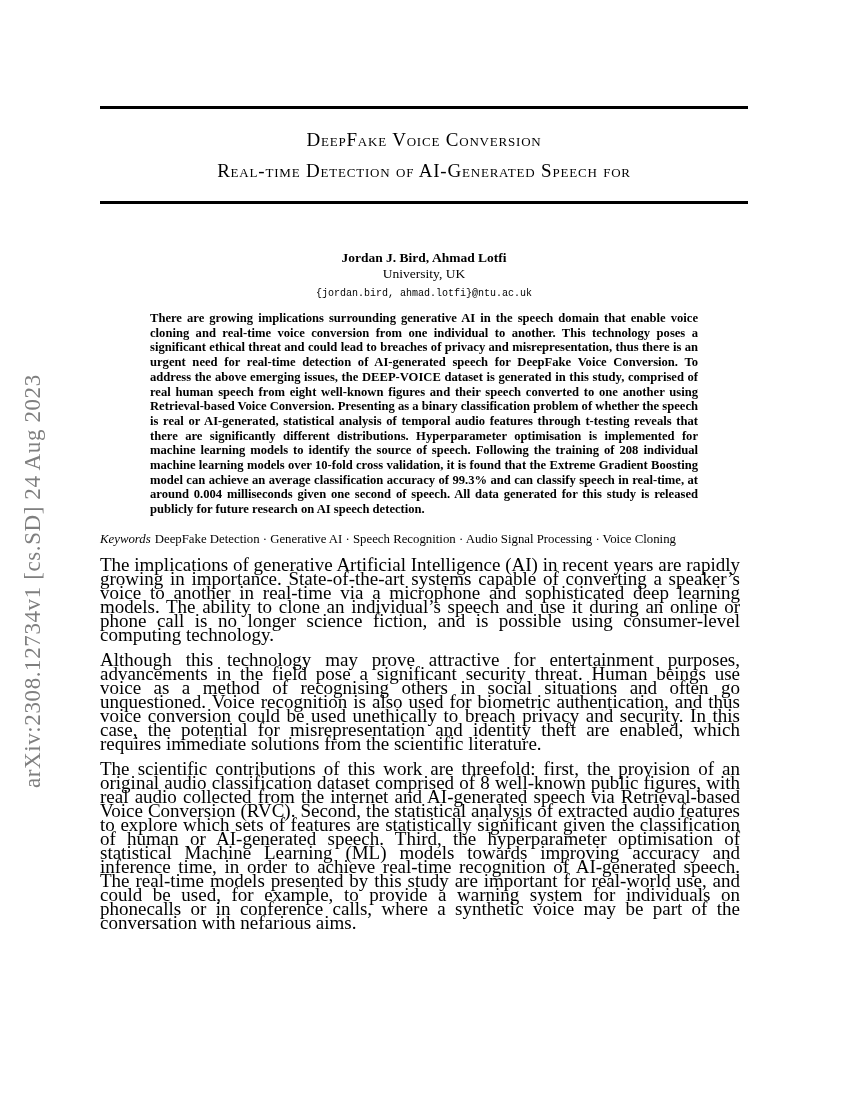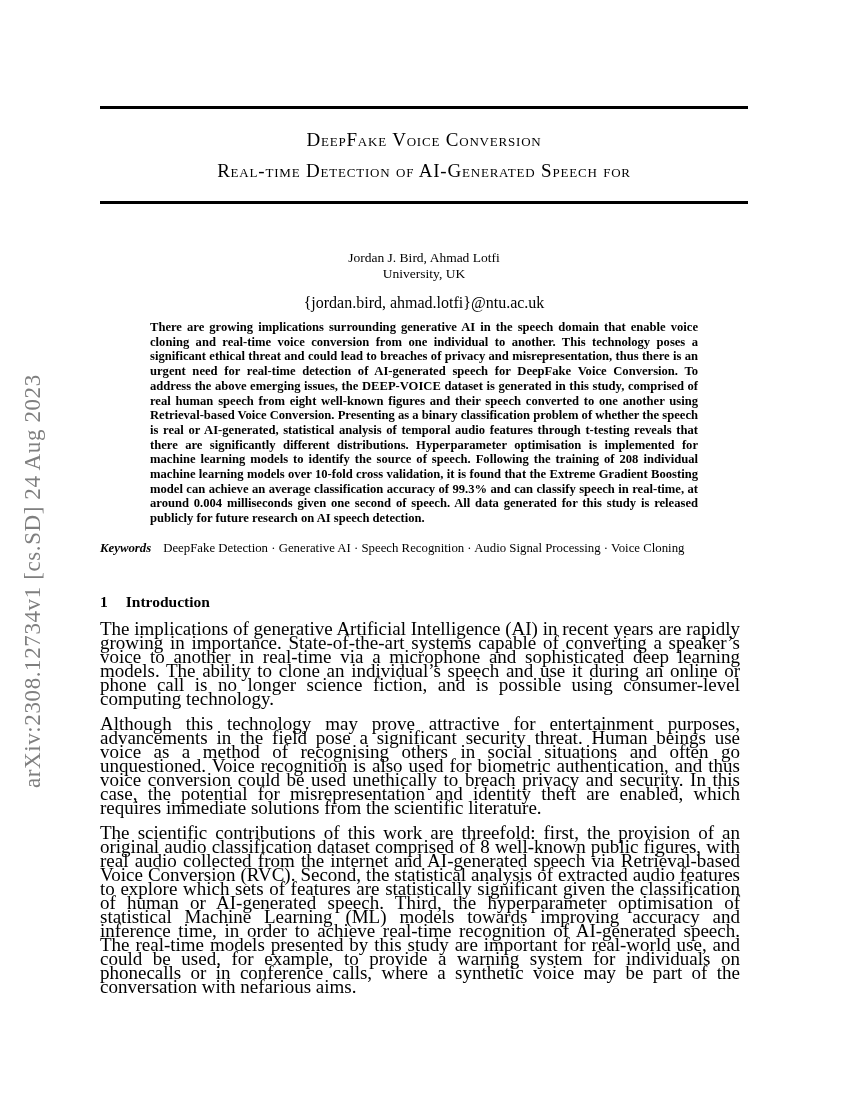--- a/index.html
+++ b/index.html
@@ -41,25 +41,25 @@
     line-height: 31px;
     letter-spacing: 0.8px;
   }
   .title-line { display: block; }
   .author-block {
     margin-top: 46px;
     text-align: center;
     font-size: 13.5px;
     line-height: 16px;
   }
-  .author-names { font-weight: normal; }
+  .author-names { font-weight: bold; }
   .author-emails {
-    font-family: Liberation Serif, serif;
-    font-size: 16px;
-    margin-top: 13px;
+    font-family: Liberation Mono, monospace;
+    font-size: 10px;
+    margin-top: 4px;
   }
   .abstract-heading {
     margin-top: 58px;
     text-align: center;
     font-variant: small-caps;
     font-weight: bold;
     font-size: 14px;
     letter-spacing: 1.2px;
   }
   .abstract-text {
@@ -68,23 +68,23 @@
     font-size: 12.6px;
     line-height: 14.7px;
     font-weight: bold;
   }
   .keywords {
     margin: 15px 0 0 0;
     font-size: 12.8px;
     line-height: 15px;
   }
   .kw-label {
-    font-weight: bold;
+    font-weight: normal;
     font-style: italic;
-    margin-right: 12px;
+    margin-right: 4px;
   }
   .section-heading {
     margin: 37px 0 0 0;
     font-size: 15.5px;
     font-weight: bold;
   }
   .sec-num { margin-right: 18px; }
   .body-par {
     margin: 11px 8px 0 0;
     text-align: justify;
@@ -116,22 +116,19 @@
       <div class="author-emails">{jordan.bird, ahmad.lotfi}@ntu.ac.uk</div>
     </div>
 
 
     <p class="abstract-text">There are growing implications surrounding generative AI in the speech domain that enable voice cloning and real-time voice conversion from one individual to another. This technology poses a significant ethical threat and could lead to breaches of privacy and misrepresentation, thus there is an urgent need for real-time detection of AI-generated speech for DeepFake Voice Conversion. To address the above emerging issues, the DEEP-VOICE dataset is generated in this study, comprised of real human speech from eight well-known figures and their speech converted to one another using Retrieval-based Voice Conversion. Presenting as a binary classification problem of whether the speech is real or AI-generated, statistical analysis of temporal audio features through t-testing reveals that there are significantly different distributions. Hyperparameter optimisation is implemented for machine learning models to identify the source of speech. Following the training of 208 individual machine learning models over 10-fold cross validation, it is found that the Extreme Gradient Boosting model can achieve an average classification accuracy of 99.3% and can classify speech in real-time, at around 0.004 milliseconds given one second of speech. All data generated for this study is released publicly for future research on AI speech detection.</p>
 
     <p class="keywords">
       <span class="kw-label">Keywords</span><span class="kw-text">DeepFake Detection · Generative AI · Speech Recognition · Audio Signal Processing · Voice Cloning</span>
     </p>
 
-    <h2 class="section-heading">
-      <span class="sec-num">1</span><span class="sec-title">Introduction</span>
-    </h2>
 
     <p class="body-par">The implications of generative Artificial Intelligence (AI) in recent years are rapidly growing in importance. State-of-the-art systems capable of converting a speaker’s voice to another in real-time via a microphone and sophisticated deep learning models. The ability to clone an individual’s speech and use it during an online or phone call is no longer science fiction, and is possible using consumer-level computing technology.</p>
     <p class="body-par">Although this technology may prove attractive for entertainment purposes, advancements in the field pose a significant security threat. Human beings use voice as a method of recognising others in social situations and often go unquestioned. Voice recognition is also used for biometric authentication, and thus voice conversion could be used unethically to breach privacy and security. In this case, the potential for misrepresentation and identity theft are enabled, which requires immediate solutions from the scientific literature.</p>
     <p class="body-par">The scientific contributions of this work are threefold: first, the provision of an original audio classification dataset comprised of 8 well-known public figures, with real audio collected from the internet and AI-generated speech via Retrieval-based Voice Conversion (RVC). Second, the statistical analysis of extracted audio features to explore which sets of features are statistically significant given the classification of human or AI-generated speech. Third, the hyperparameter optimisation of statistical Machine Learning (ML) models towards improving accuracy and inference time, in order to achieve real-time recognition of AI-generated speech. The real-time models presented by this study are important for real-world use, and could be used, for example, to provide a warning system for individuals on phonecalls or in conference calls, where a synthetic voice may be part of the conversation with nefarious aims.</p>
 
   </div>
 </div>
 
 </body></html>

